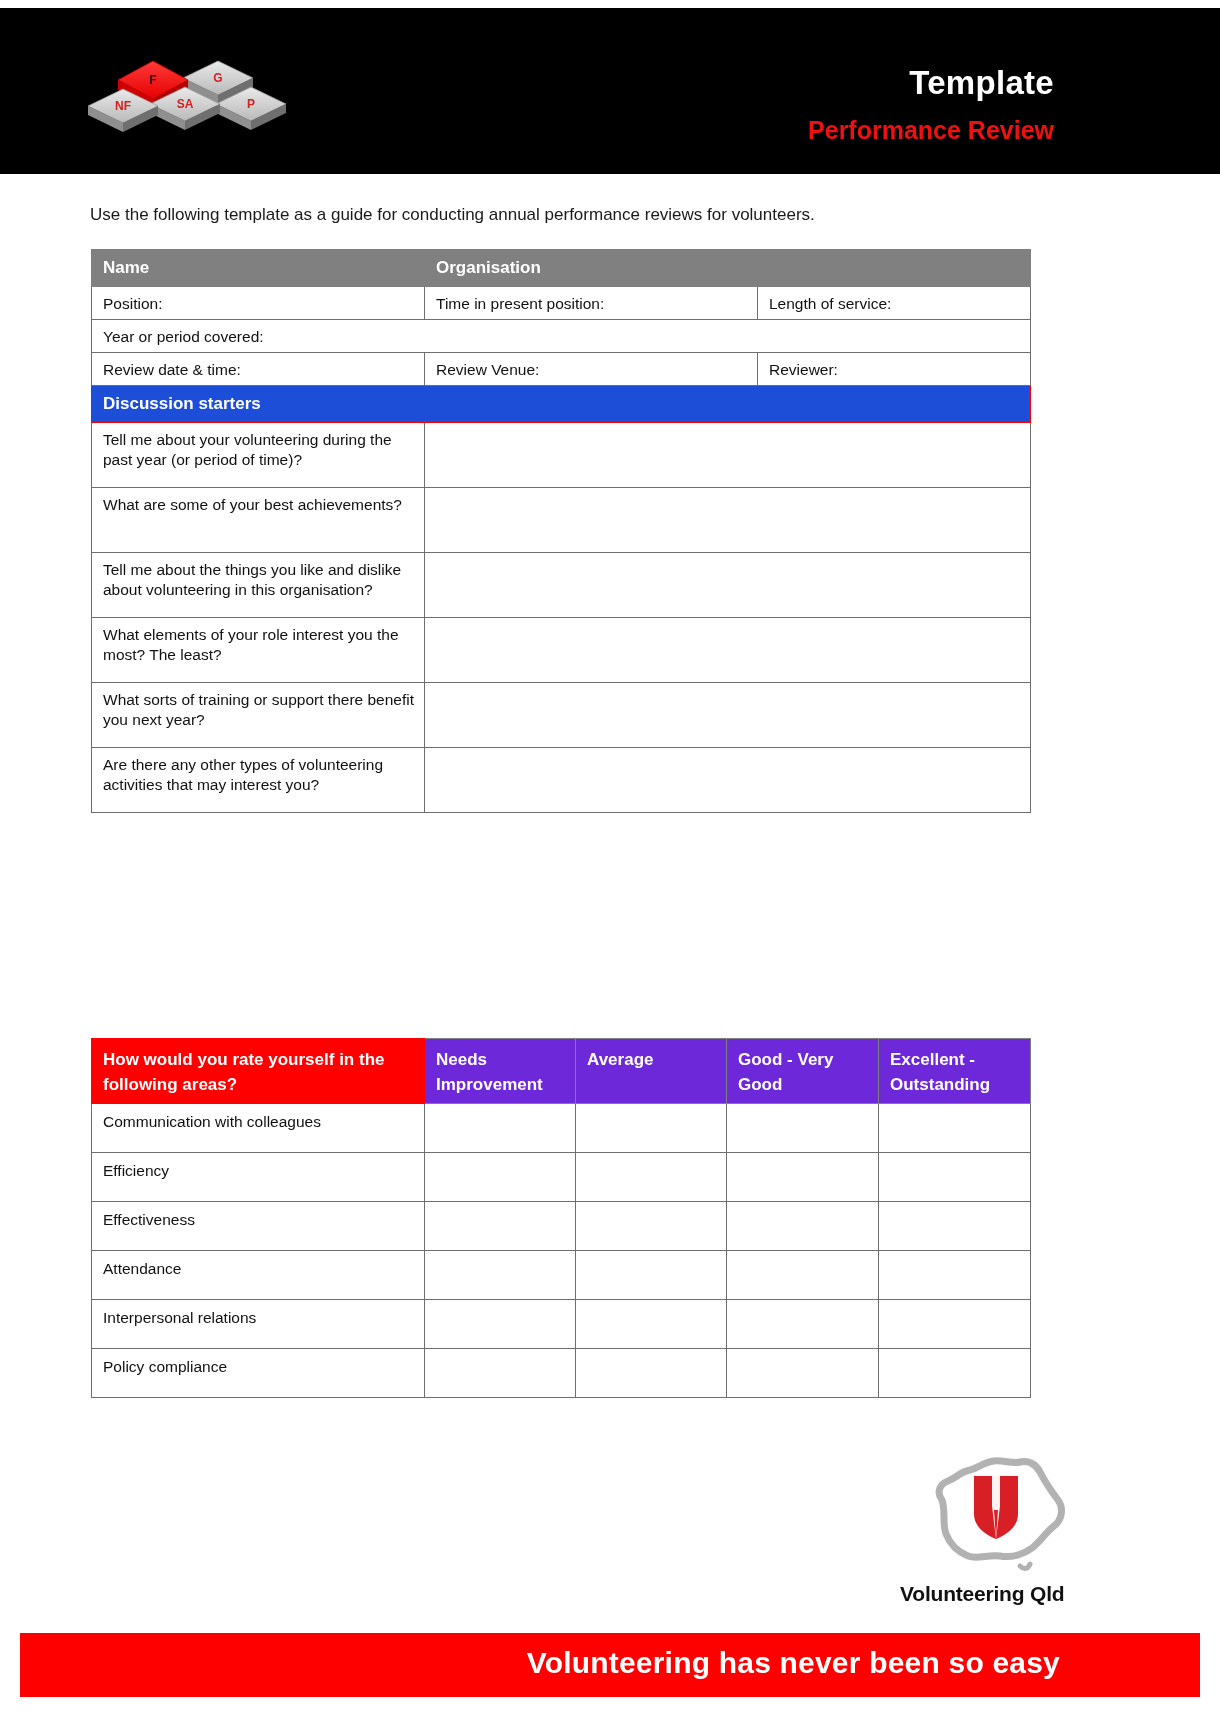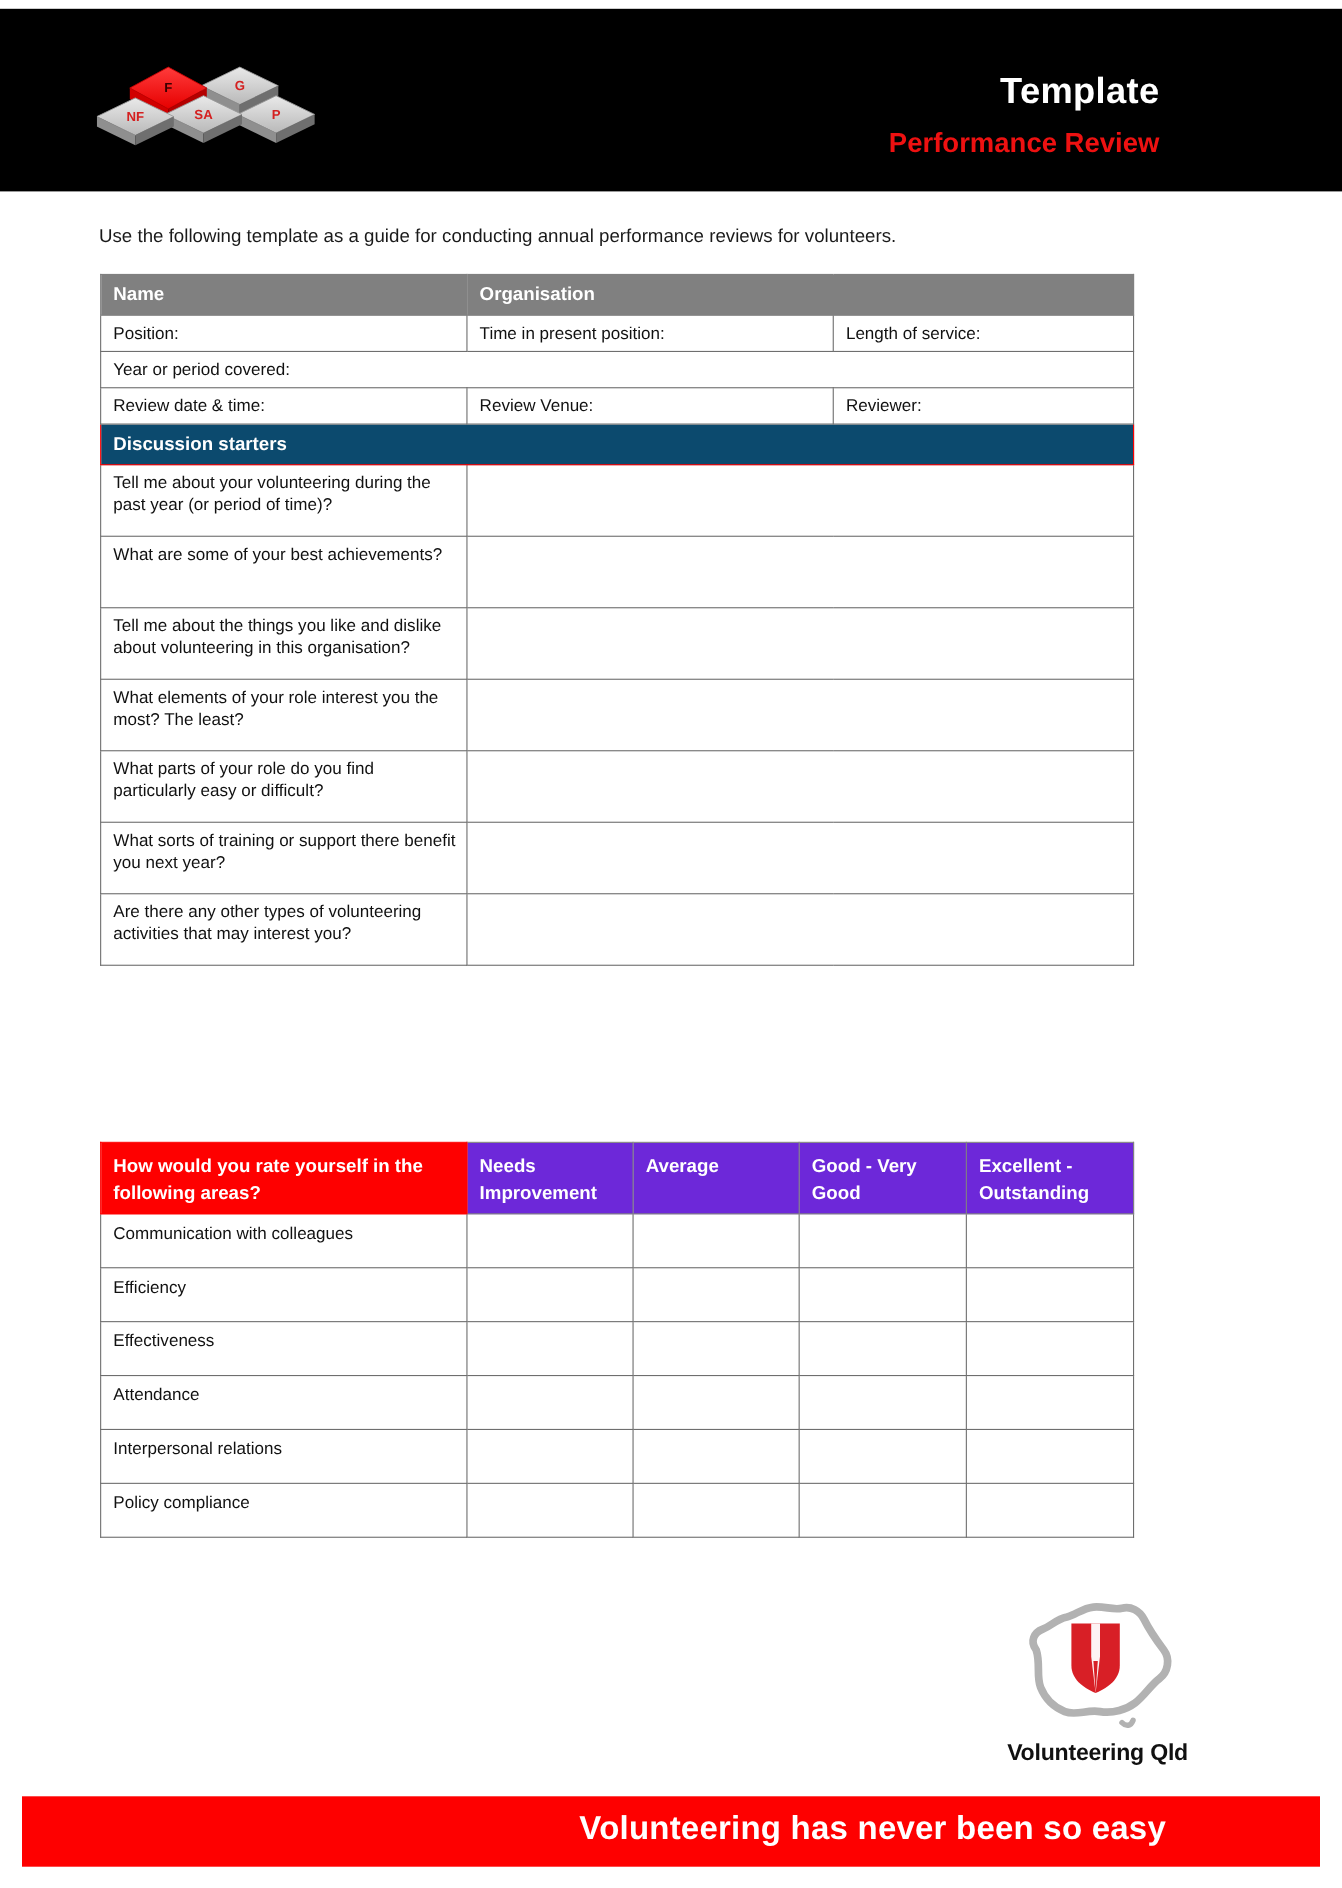--- a/index.html
+++ b/index.html
@@ -88,21 +88,21 @@
     background: #808080;
     color: #ffffff;
     font-weight: bold;
     font-size: 17px;
     height: 18px;
     padding-top: 8px;
     padding-bottom: 8px;
     border-color: #808080;
   }
   #info-table td.hdr-red {
-    background: #0c4a6e;
+    background: #1d4ed8;
     color: #ffffff;
     font-weight: bold;
     font-size: 17px;
     padding-top: 8px;
     padding-bottom: 8px;
     border-color: #fe0000;
   }
   #info-table td.qcell {
     height: 52px;
   }
@@ -155,21 +155,21 @@
     left: 900px;
     top: 1448px;
     width: 175px;
     height: 145px;
   }
   .vq-wordmark {
     position: absolute;
     left: 900px;
     top: 1582px;
     width: 180px;
-    text-align: right;
+    text-align: left;
     font-size: 21px;
     font-weight: bold;
     color: #111111;
     letter-spacing: -0.2px;
   }
 
   
   .footer-band {
     position: absolute;
     left: 20px;
@@ -286,24 +286,20 @@
     <tr>
       <td class="qcell">What are some of your best achievements?</td>
       <td class="qcell" colspan="2"></td>
     </tr>
     <tr>
       <td class="qcell3">Tell me about the things you like and dislike about volunteering in this organisation?</td>
       <td class="qcell3" colspan="2"></td>
     </tr>
     <tr>
       <td class="qcell">What elements of your role interest you the most? The least?</td>
-      <td class="qcell" colspan="2"></td>
-    </tr>
-    <tr>
-      <td class="qcell">What parts of your role do you find particularly easy or difficult?</td>
       <td class="qcell" colspan="2"></td>
     </tr>
     <tr>
       <td class="qcell">What sorts of training or support there benefit you next year?</td>
       <td class="qcell" colspan="2"></td>
     </tr>
     <tr>
       <td class="qcell">Are there any other types of volunteering activities that may interest you?</td>
       <td class="qcell" colspan="2"></td>
     </tr>

